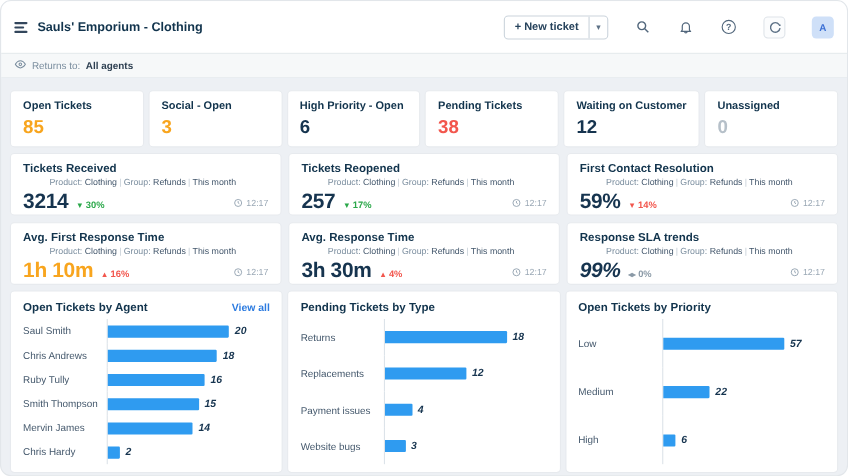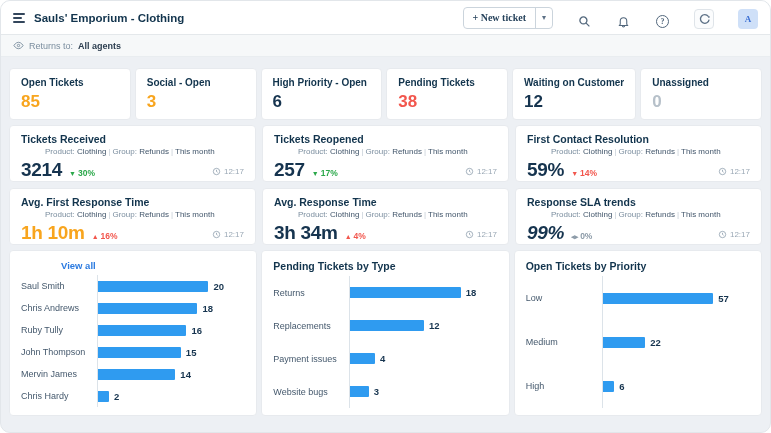--- a/index.html
+++ b/index.html
@@ -3,31 +3,31 @@
 <meta charset="utf-8">
 <style>
   * { margin:0; padding:0; box-sizing:border-box; }
   body { background:#ffffff; font-family:"Liberation Sans", sans-serif; }
   .screen{
     width:771px; height:433px; background:#edf0f4;
     border:1px solid #e2e6ea; border-radius:10px; overflow:hidden;
   }
   
   .topbar{
-    height:34px; background:#ffffff; border-bottom:1px solid #e4e8eb;
+    height:48px; background:#ffffff; border-bottom:1px solid #e4e8eb;
     display:flex; align-items:center; justify-content:space-between; padding:0 12px;
   }
   .topbar-left{ display:flex; align-items:center; gap:9px; }
   .menu-icon{ display:flex; flex-direction:column; gap:2px; cursor:pointer; }
   .menu-icon span{ display:block; height:2px; background:#33465c; border-radius:1px; }
   .menu-icon span:nth-child(1){ width:12px; }
   .menu-icon span:nth-child(2){ width:9px; }
   .menu-icon span:nth-child(3){ width:12px; }
   .dash-title{ font-size:11.5px; font-weight:bold; color:#12344d; }
-  .topbar-right{ display:flex; align-items:flex-end; gap:24px;font-family:Liberation Serif, serif; }
+  .topbar-right{ display:flex; align-items:center; gap:24px; }
   .new-ticket{
     display:flex; align-items:stretch; border:1px solid #cbd4dc; border-radius:4px;
     background:#fff; overflow:hidden; height:22px;
   }
   .new-ticket .nt-label{ font-size:10px; font-weight:bold; color:#27435c; padding:4px 9px; cursor:pointer; }
   .new-ticket .nt-caret{
     border-left:1px solid #cbd4dc; padding:3px 6px; font-size:8px; color:#5d7186;
     display:flex; align-items:center; cursor:pointer;
   }
   .hicon{ width:15px; height:15px; display:flex; align-items:center; justify-content:center; cursor:pointer; color:#52677c; }
@@ -73,21 +73,21 @@
   .chartsrow{ display:grid; grid-template-columns:repeat(3,1fr); gap:4px; }
   .chartcard{ height:166px; padding:9px 11px; }
   .ch-head{ display:flex; align-items:center; justify-content:space-between; }
   .ch-title{ font-size:10.5px; font-weight:bold; color:#12344d; }
   .ch-link{ font-size:9.5px; color:#2c7be0; font-weight:bold; cursor:pointer; text-decoration:none;margin-left:40px; }
   .ch-body{ height:132px; display:flex; flex-direction:column; margin-top:4px; }
   .ch-row{ flex:1; display:flex; align-items:center; }
   .ch-label{ width:76px; font-size:9px; color:#44586c; flex-shrink:0; }
   .ch-track{ flex:1; border-left:1px solid #dce3e9; display:flex; align-items:center; align-self:stretch; }
   .ch-bar{ height:11px; background:#2f9bf0; border-radius:0 1px 1px 0; cursor:pointer; }
-  .ch-val{ font-size:9.5px; font-weight:bold; color:#16344f; margin-left:5px; }
+  .ch-val{ font-size:9.5px; font-weight:bold; color:#16344f; margin-left:5px;font-style:italic; }
 </style>
 </head>
 <body>
 
 <div class="screen">
 
   <div class="topbar">
     <div class="topbar-left">
       <div class="menu-icon">
           <span></span>
@@ -224,21 +224,21 @@
                 <path d="M12 7.5V12l3 2"></path>
               </svg>
               <span>12:17</span>
             </span>
           </div>
         </div>
         <div class="card metric">
           <div class="m-title">Avg. Response Time</div>
           <div class="m-filters"><span>Product: </span><b>Clothing</b><span class="sep">|</span><span>Group: </span><b>Refunds</b><span class="sep">|</span><b>This month</b></div>
           <div class="m-valuerow">
-            <span class="m-value" style="color: rgb(22, 52, 79);">3h 34m</span>
+            <span class="m-value" style="color: rgb(22, 52, 79);">3h 30m</span>
             <span class="m-trend" style="color: rgb(242, 86, 77);"><span class="glyph">▲ </span><span>4%</span></span>
             <span class="m-time">
               <svg viewBox="0 0 24 24" fill="none" stroke="#9aa8b5" stroke-width="2.4">
                 <circle cx="12" cy="12" r="8.5"></circle>
                 <path d="M12 7.5V12l3 2"></path>
               </svg>
               <span>12:17</span>
             </span>
           </div>
         </div>
@@ -254,20 +254,21 @@
                 <path d="M12 7.5V12l3 2"></path>
               </svg>
               <span>12:17</span>
             </span>
           </div>
         </div>
       </div>
     <div class="chartsrow" id="charts">
         <div class="card chartcard">
           <div class="ch-head">
+            <div class="ch-title">Open Tickets by Agent</div>
             <a class="ch-link">View all</a>
           </div>
           <div class="ch-body">
             <div class="ch-row">
               <div class="ch-label">Saul Smith</div>
               <div class="ch-track">
                 <div class="ch-bar" style="width: 75%; background: rgb(47, 155, 240);"></div>
                 <span class="ch-val">20</span>
               </div>
             </div>
@@ -279,21 +280,21 @@
               </div>
             </div>
             <div class="ch-row">
               <div class="ch-label">Ruby Tully</div>
               <div class="ch-track">
                 <div class="ch-bar" style="width: 60%; background: rgb(47, 155, 240);"></div>
                 <span class="ch-val">16</span>
               </div>
             </div>
             <div class="ch-row">
-              <div class="ch-label">John Thompson</div>
+              <div class="ch-label">Smith Thompson</div>
               <div class="ch-track">
                 <div class="ch-bar" style="width: 56.25%; background: rgb(47, 155, 240);"></div>
                 <span class="ch-val">15</span>
               </div>
             </div>
             <div class="ch-row">
               <div class="ch-label">Mervin James</div>
               <div class="ch-track">
                 <div class="ch-bar" style="width: 52.5%; background: rgb(47, 155, 240);"></div>
                 <span class="ch-val">14</span>

